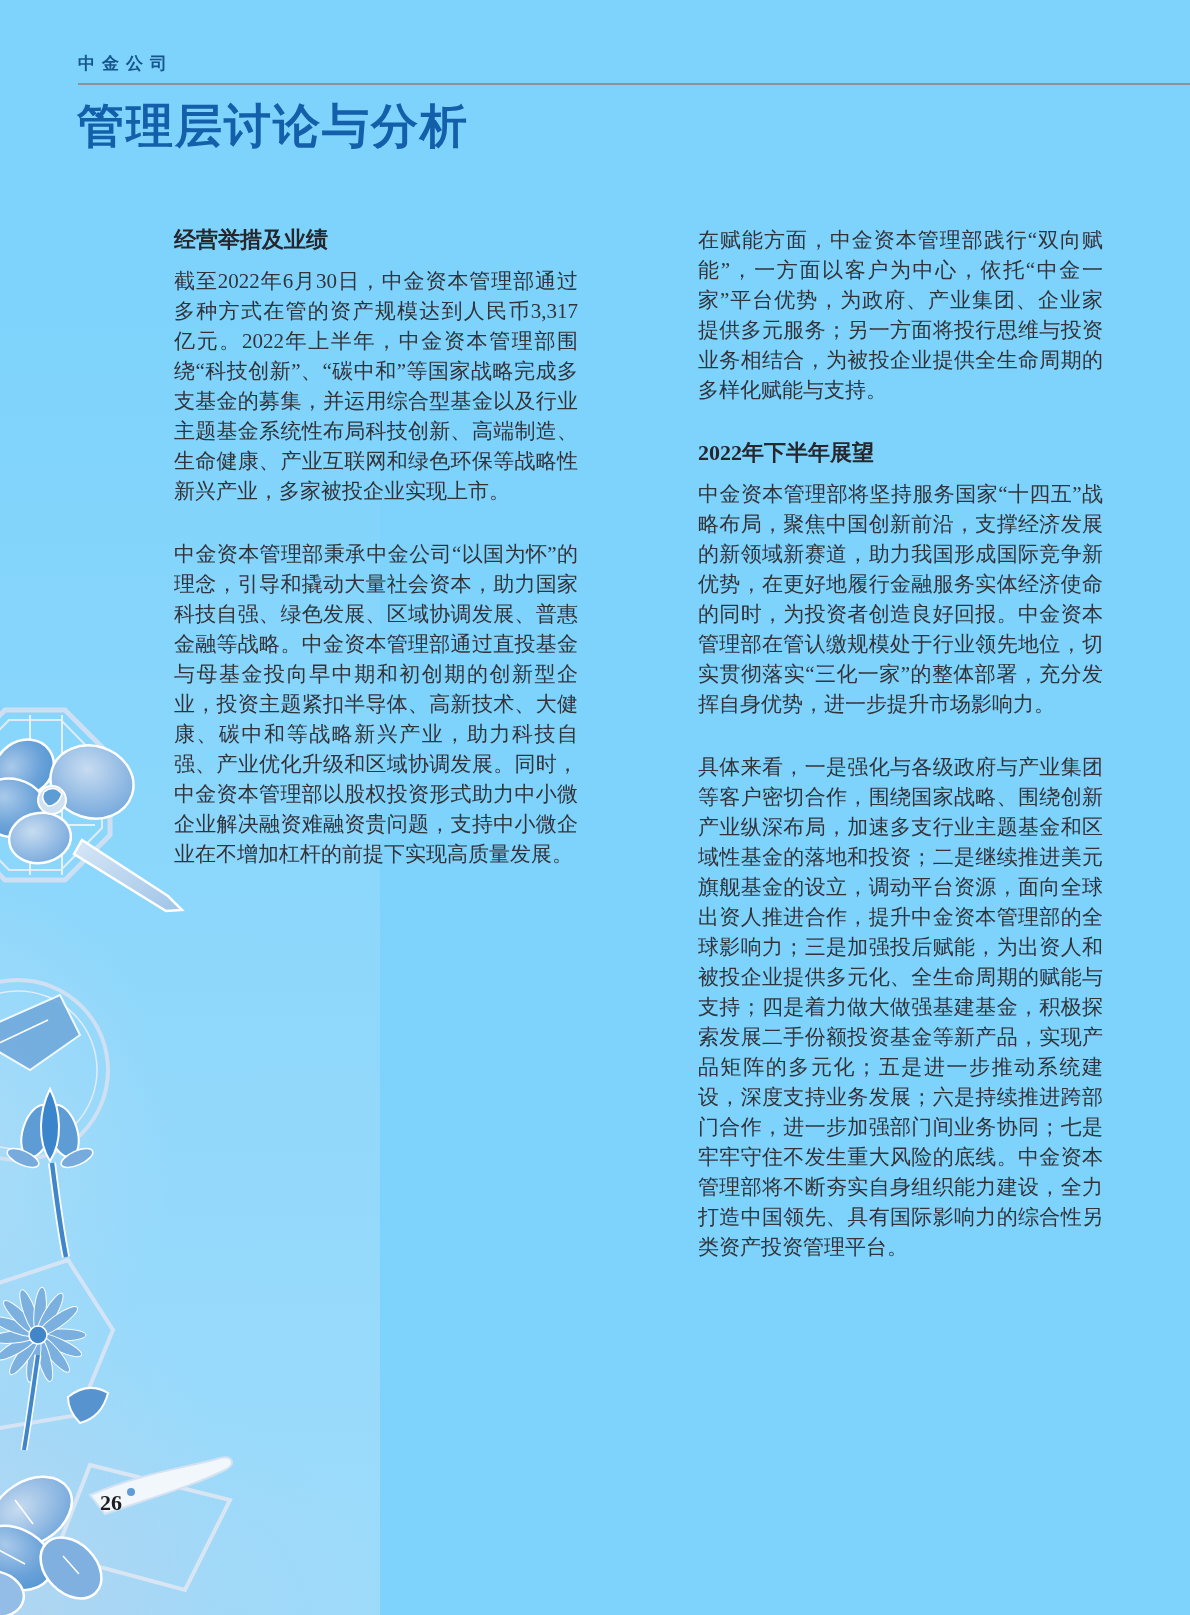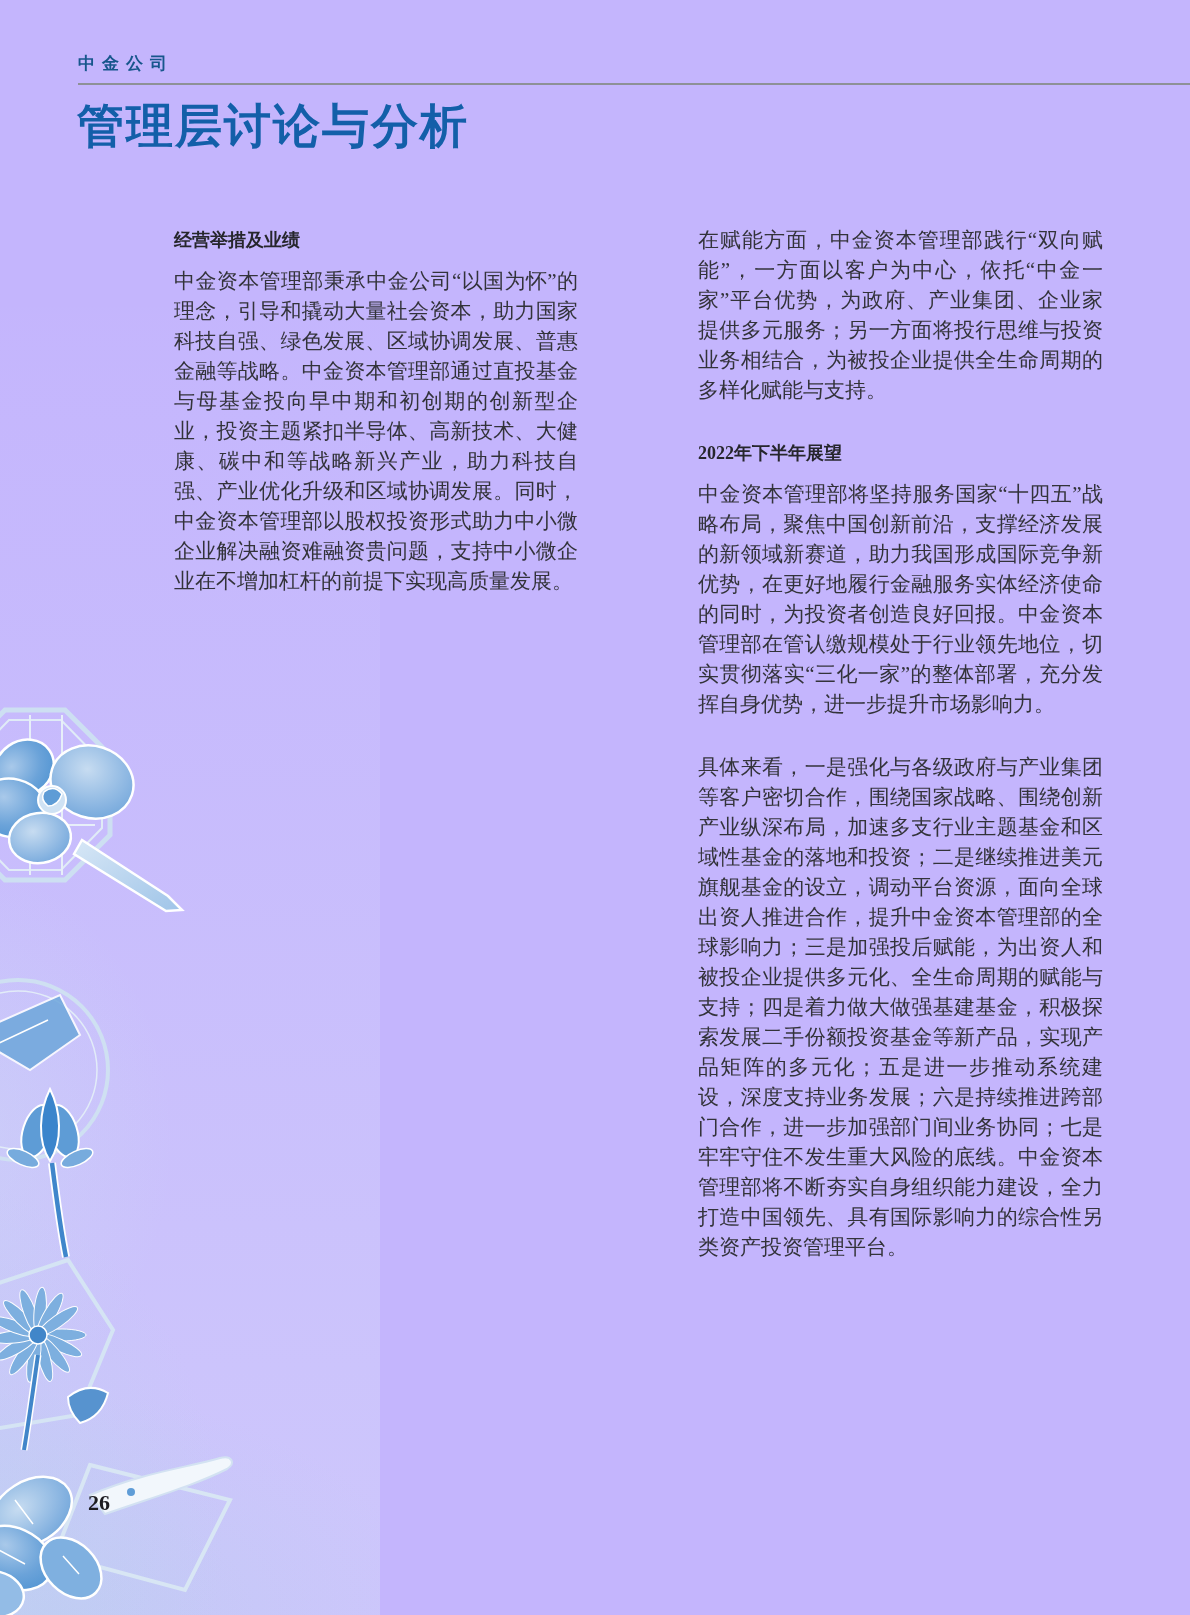--- a/index.html
+++ b/index.html
@@ -1,19 +1,19 @@
 <!DOCTYPE html>
 <html><head>
 <meta charset="utf-8">
 <style>
   html,body{margin:0;padding:0;background:#fff;}
   .page{
     position:relative;
     width:1190px;height:1615px;
-    background:#c4b5fd;
+    background:#7dd3fc;
     overflow:hidden;
     font-family:"Liberation Serif","DejaVu Serif",serif;
   }
   
   .wash{
     position:absolute;left:0;top:280px;width:380px;height:1335px;
     background:
       radial-gradient(420px 520px at -70px 1260px, rgba(188,213,238,.55), rgba(255,255,255,0) 70%),
       radial-gradient(320px 400px at -50px 860px, rgba(204,223,243,.42), rgba(255,255,255,0) 70%),
       radial-gradient(520px 300px at 40px 1335px, rgba(180,208,236,.45), rgba(255,255,255,0) 75%),
@@ -37,25 +37,25 @@
   .col{
     position:absolute;top:225px;
     font-size:21px;line-height:30px;color:#33333a;
     text-align:justify;text-justify:inter-ideograph;
   }
   .col-left{left:174px;width:404px;}
   .col-right{left:698px;width:405px;}
   .col p{margin:0 0 33px 0;}
   .col h2{
     margin:0 0 11px 0;
-    font-size:18px;line-height:30px;font-weight:bold;color:#26262c;
+    font-size:22px;line-height:30px;font-weight:bold;color:#26262c;
     text-align:left;
   }
   .page-number{
-    position:absolute;left:88px;top:1490px;
+    position:absolute;left:100px;top:1490px;
     font-size:22px;font-weight:bold;color:#1c1c22;
   }
   .decor{
     position:absolute;left:0;top:640px;width:280px;height:975px;
     pointer-events:none;
   }
 </style>
 </head>
 <body>
 
@@ -149,20 +149,21 @@
       <path d="M-20,-30 L-2,-6 M-36,20 L-10,34 M28,26 L44,44" stroke="#ffffff" stroke-width="1.5" fill="none"></path>
     </g>
   </svg>
 
   <div class="brand">中金公司</div>
   <div class="rule"></div>
   <h1 class="page-title">管理层讨论与分析</h1>
 
   <div class="col col-left">
     <h2>经营举措及业绩</h2>
+    <p>截至2022年6月30日，中金资本管理部通过多种方式在管的资产规模达到人民币3,317亿元。2022年上半年，中金资本管理部围绕“科技创新”、“碳中和”等国家战略完成多支基金的募集，并运用综合型基金以及行业主题基金系统性布局科技创新、高端制造、生命健康、产业互联网和绿色环保等战略性新兴产业，多家被投企业实现上市。</p>
     <p>中金资本管理部秉承中金公司“以国为怀”的理念，引导和撬动大量社会资本，助力国家科技自强、绿色发展、区域协调发展、普惠金融等战略。中金资本管理部通过直投基金与母基金投向早中期和初创期的创新型企业，投资主题紧扣半导体、高新技术、大健康、碳中和等战略新兴产业，助力科技自强、产业优化升级和区域协调发展。同时，中金资本管理部以股权投资形式助力中小微企业解决融资难融资贵问题，支持中小微企业在不增加杠杆的前提下实现高质量发展。</p>
   </div>
 
   <div class="col col-right">
     <p>在赋能方面，中金资本管理部践行“双向赋能”，一方面以客户为中心，依托“中金一家”平台优势，为政府、产业集团、企业家提供多元服务；另一方面将投行思维与投资业务相结合，为被投企业提供全生命周期的多样化赋能与支持。</p>
     <h2>2022年下半年展望</h2>
     <p>中金资本管理部将坚持服务国家“十四五”战略布局，聚焦中国创新前沿，支撑经济发展的新领域新赛道，助力我国形成国际竞争新优势，在更好地履行金融服务实体经济使命的同时，为投资者创造良好回报。中金资本管理部在管认缴规模处于行业领先地位，切实贯彻落实“三化一家”的整体部署，充分发挥自身优势，进一步提升市场影响力。</p>
     <p>具体来看，一是强化与各级政府与产业集团等客户密切合作，围绕国家战略、围绕创新产业纵深布局，加速多支行业主题基金和区域性基金的落地和投资；二是继续推进美元旗舰基金的设立，调动平台资源，面向全球出资人推进合作，提升中金资本管理部的全球影响力；三是加强投后赋能，为出资人和被投企业提供多元化、全生命周期的赋能与支持；四是着力做大做强基建基金，积极探索发展二手份额投资基金等新产品，实现产品矩阵的多元化；五是进一步推动系统建设，深度支持业务发展；六是持续推进跨部门合作，进一步加强部门间业务协同；七是牢牢守住不发生重大风险的底线。中金资本管理部将不断夯实自身组织能力建设，全力打造中国领先、具有国际影响力的综合性另类资产投资管理平台。</p>
   </div>
 

